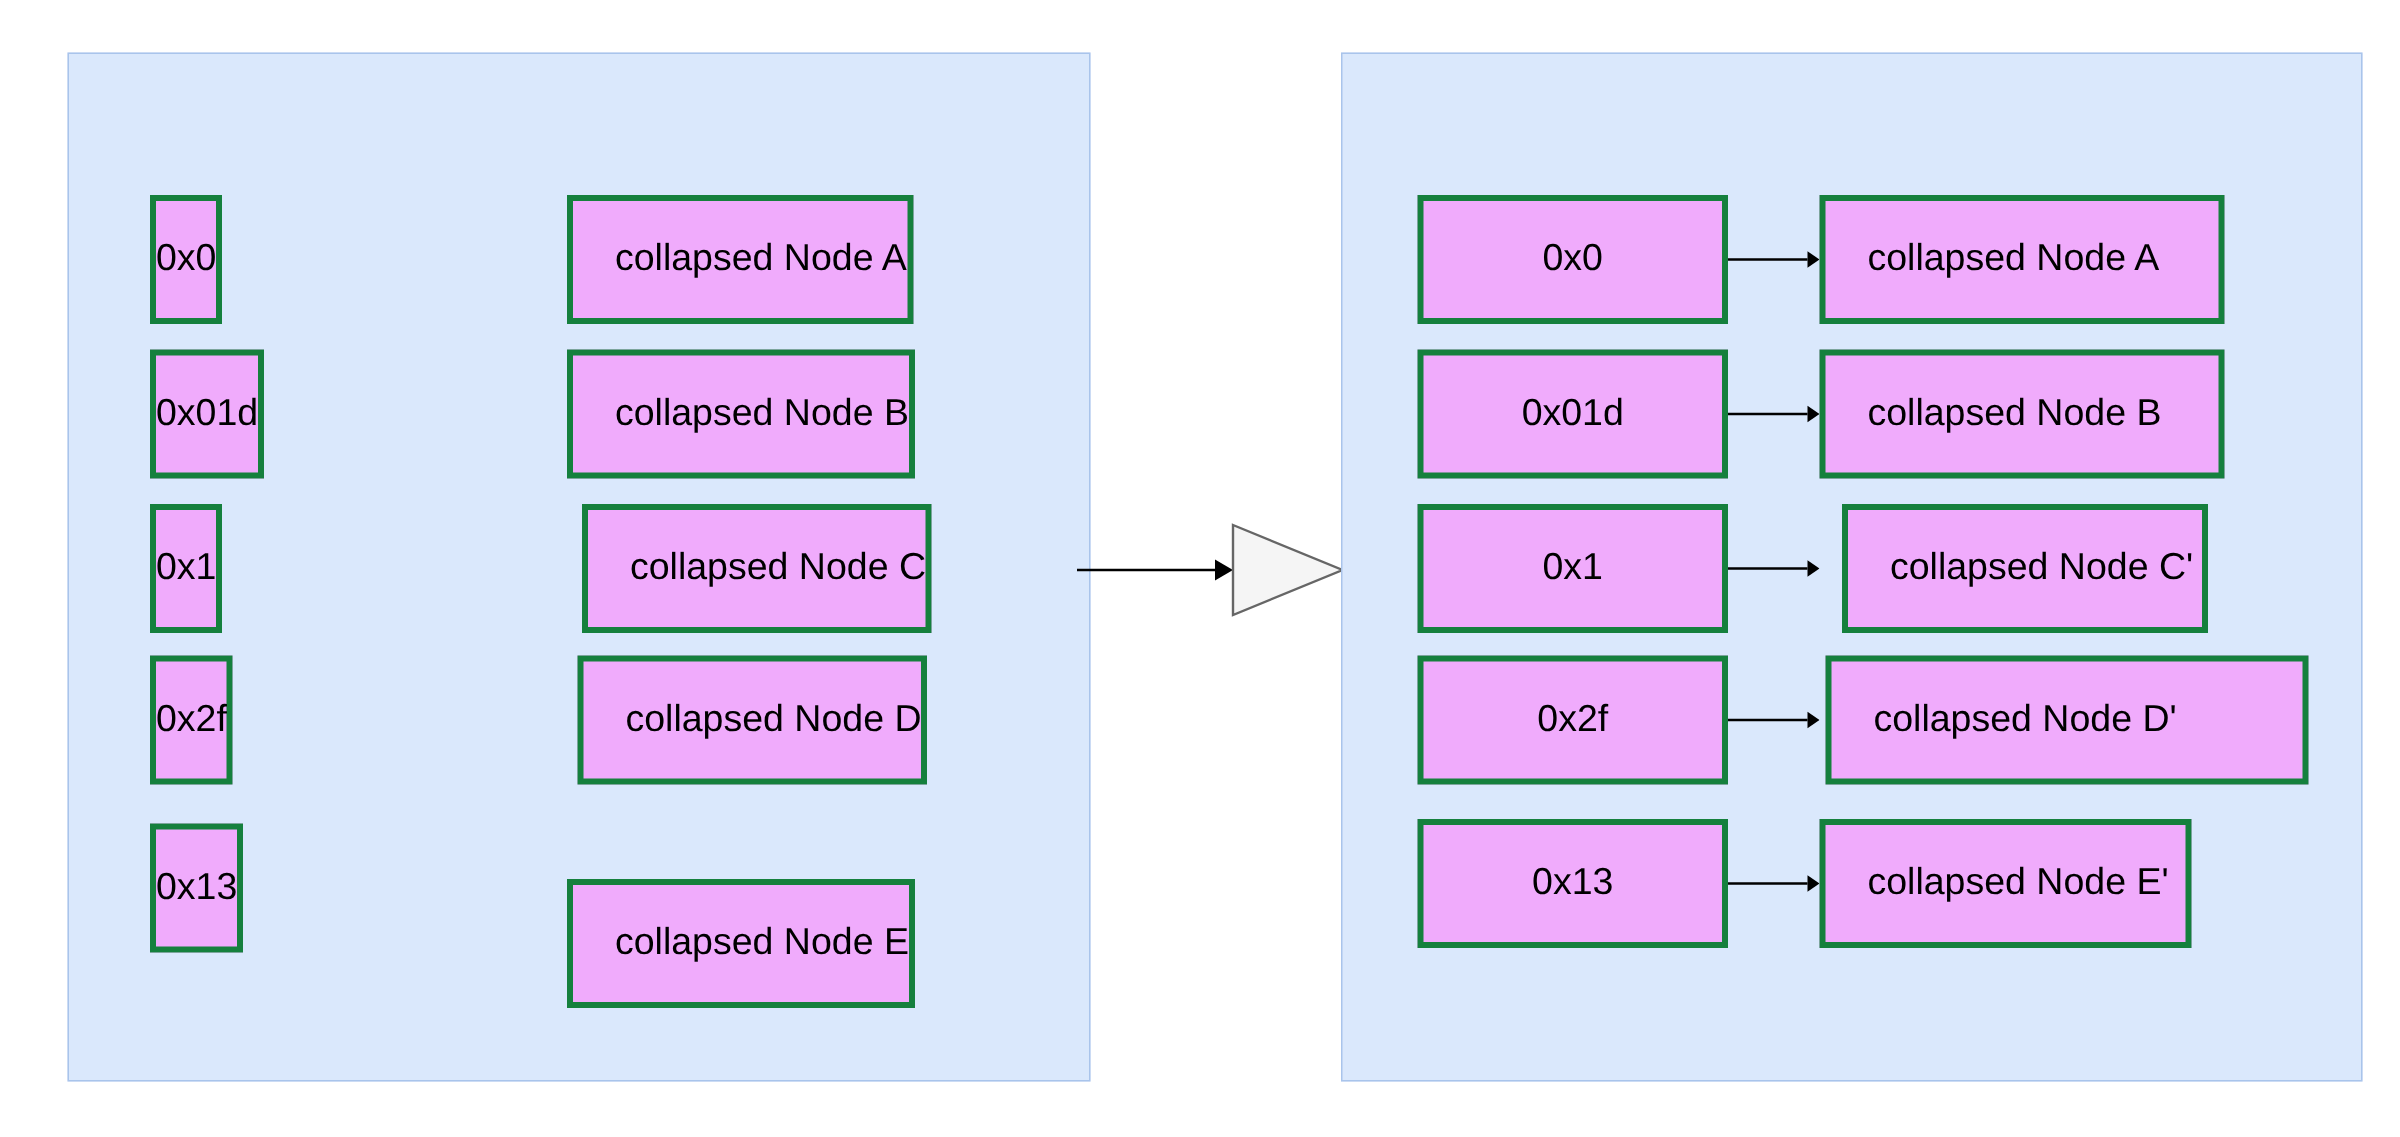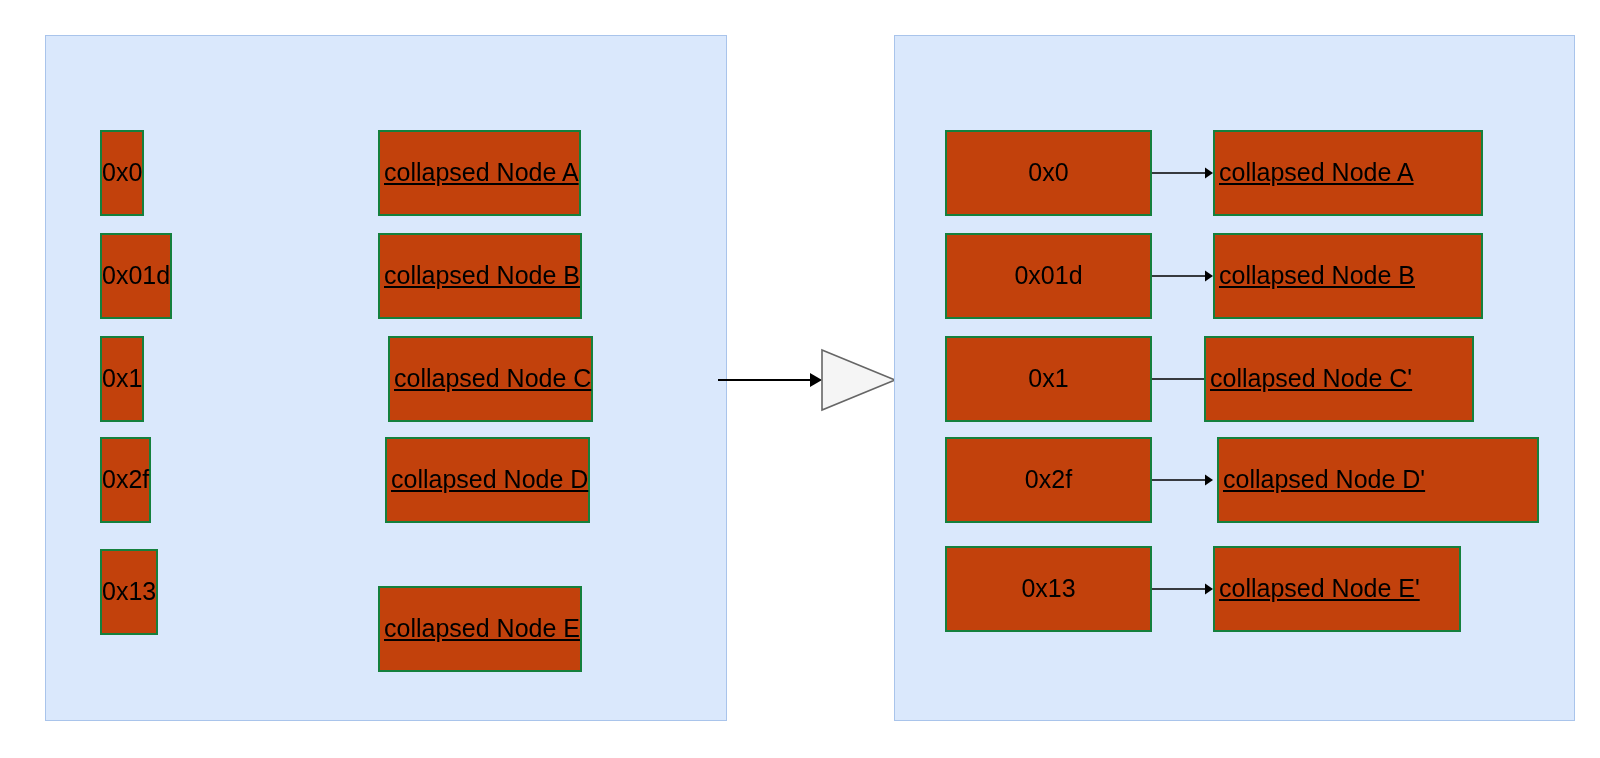--- a/index.html
+++ b/index.html
@@ -45,38 +45,37 @@
 
   
   .row {
     position: absolute;
     height: 86px;
   }
   .node-box {
     position: absolute;
     top: 0;
     height: 86px;
-    background: #c2410c;
-    border: 2px solid #15803d;
+    background: #f0abfc;
+    border: 4px solid #15803d;
     box-sizing: border-box;
     display: flex;
     align-items: center;
     font-size: 25px;
     color: #000000;
     line-height: 1.1;
     white-space: nowrap;
   }
   .key-box {
     left: 0;
     justify-content: center;
   }
   .label-box {
     justify-content: flex-start;
-    padding-left: 4px;
-    text-decoration: underline;
+    padding-left: 28px;
   }
 
   
   .connector {
     position: absolute;
     top: 0;
     height: 86px;
     pointer-events: none;
   }
   .connector svg { display: block; width: 100%; height: 100%; }
@@ -186,21 +185,21 @@
   </div>
 
   <div class="row" style="left:945px; top:336px;">
     <div class="node-box key-box" style="width:207px;">0x1</div>
     <div class="connector" style="left:207px; width:61px;">
       <svg viewBox="0 0 61 86" preserveAspectRatio="none">
         <line x1="0" y1="43" x2="53" y2="43" stroke="#000000" stroke-width="1.6"></line>
         <path d="M53,37.5 L61,43 L53,48.5 Z" fill="#000000"></path>
       </svg>
     </div>
-    <div class="node-box label-box" style="left:259px; width:270px;">collapsed Node C'</div>
+    <div class="node-box label-box" style="left:283px; width:244px;">collapsed Node C'</div>
   </div>
 
   <div class="row" style="left:945px; top:437px;">
     <div class="node-box key-box" style="width:207px;">0x2f</div>
     <div class="connector" style="left:207px; width:61px;">
       <svg viewBox="0 0 61 86" preserveAspectRatio="none">
         <line x1="0" y1="43" x2="53" y2="43" stroke="#000000" stroke-width="1.6"></line>
         <path d="M53,37.5 L61,43 L53,48.5 Z" fill="#000000"></path>
       </svg>
     </div>

